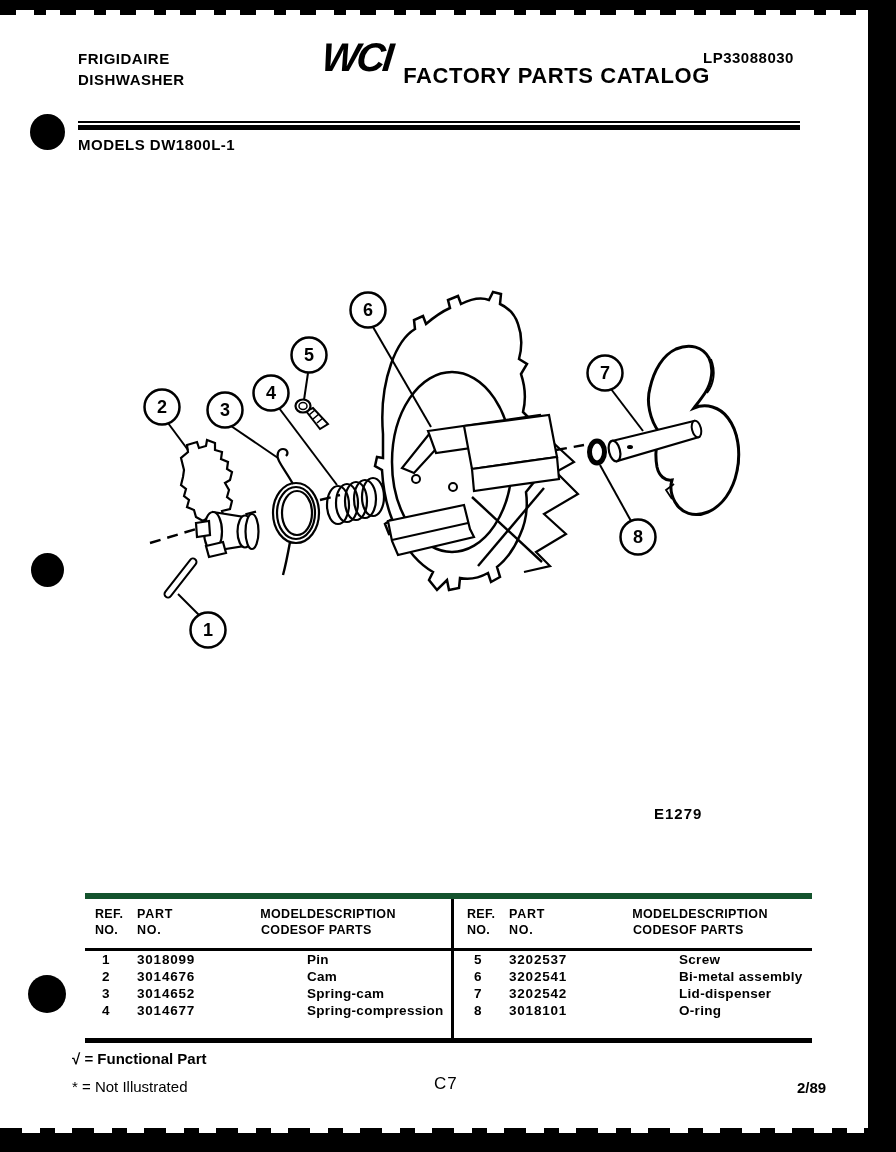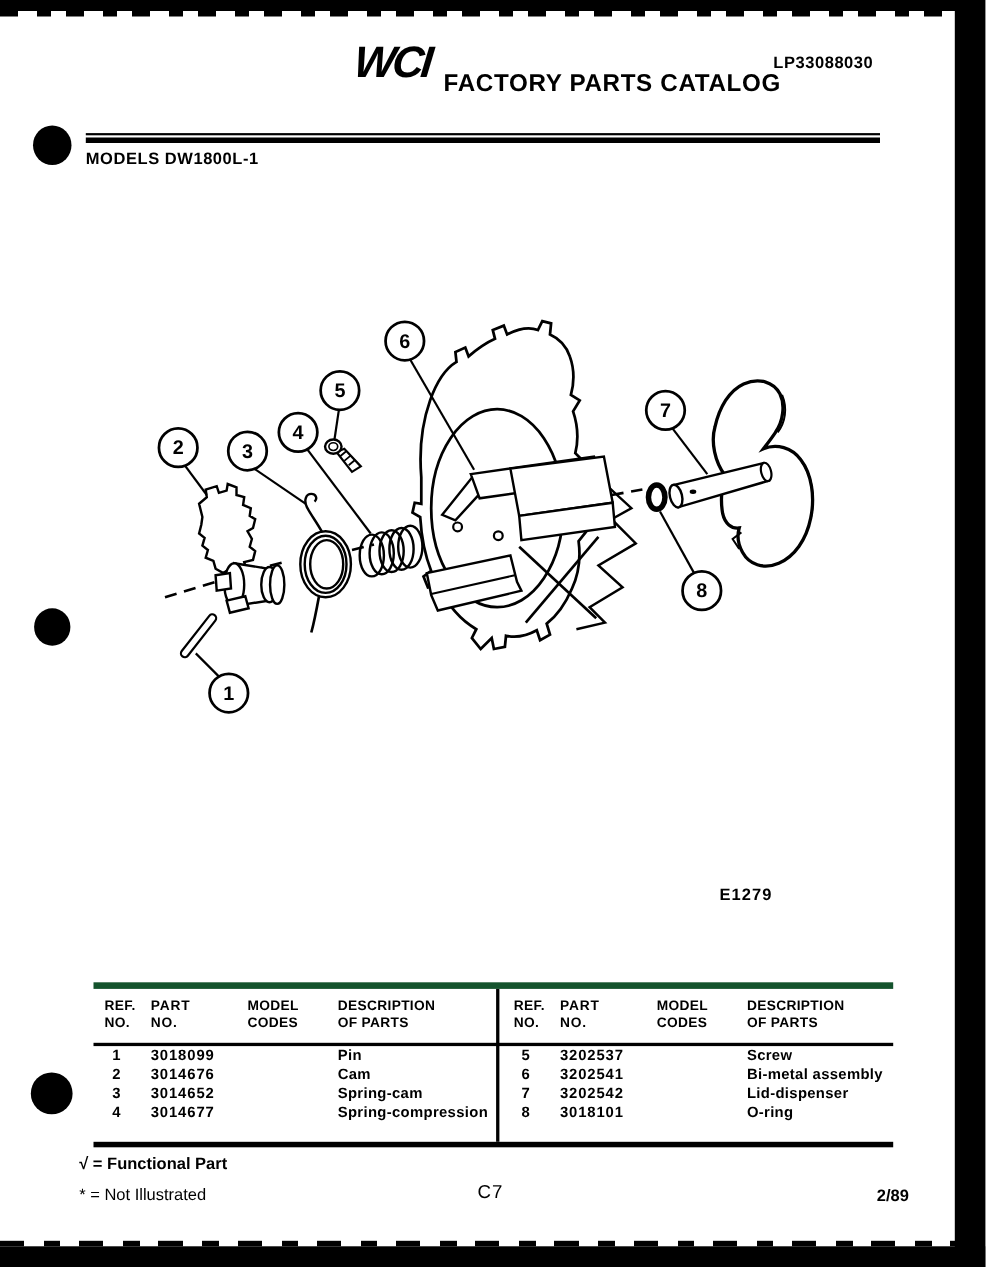--- a/index.html
+++ b/index.html
@@ -42,21 +42,21 @@
   .ptable .vdiv{position:absolute;left:366px;top:0;bottom:0;width:3px;background:#000;}
   .ptable .hdiv{position:absolute;left:0;right:0;top:49px;height:3px;background:#000;}
   .half{position:absolute;top:0;height:100%;}
   .half.left{left:0;width:366px;}
   .half.right{left:372px;right:0;}
   .thead{display:flex;padding:7px 0 0 10px;font-size:12.5px;font-weight:bold;line-height:16px;letter-spacing:.3px;}
   .tbody{margin-top:13px;padding-left:10px;font-size:13.5px;font-weight:bold;}
   .trow{display:flex;line-height:17px;letter-spacing:.3px;}
   .c-ref{width:42px;}
   .c-part{width:88px;letter-spacing:.8px;}
-  .c-model{width:82px;}
+  .c-model{width:82px;text-align:right;}
   .c-desc{flex:1;}
   .trow .c-ref{padding-left:7px;box-sizing:border-box;}
 
   
   .legend1{position:absolute;left:72px;top:1050px;font-size:15px;font-weight:bold;}
   .legend2{position:absolute;left:72px;top:1078px;font-size:15px;font-weight:normal;}
   .pageno{position:absolute;left:434px;top:1074px;font-size:17px;font-weight:normal;letter-spacing:1px;}
   .datecode{position:absolute;left:797px;top:1079px;font-size:15px;font-weight:bold;}
 
   
@@ -72,20 +72,24 @@
 
   <div class="bar-top"></div>
   <div class="bar-top-fray"></div>
   <div class="bar-right"></div>
   <div class="bar-bottom-fray"></div>
   <div class="bar-bottom"></div>
   <div class="hole h1"></div>
   <div class="hole h2"></div>
   <div class="hole h3"></div>
 
+  <div class="brand">
+    <div>FRIGIDAIRE</div>
+    <div>DISHWASHER</div>
+  </div>
   <div class="logo-row">
     <span class="wci">WCI</span>
     <span class="cat">FACTORY PARTS CATALOG</span>
   </div>
   <div class="pubnum">LP33088030</div>
   <div class="rule-thin"></div>
   <div class="rule-thick"></div>
   <div class="models">MODELS DW1800L-1</div>
 
   <svg class="diagram-svg" width="896" height="1152" viewBox="0 0 896 1152" xmlns="http://www.w3.org/2000/svg">

